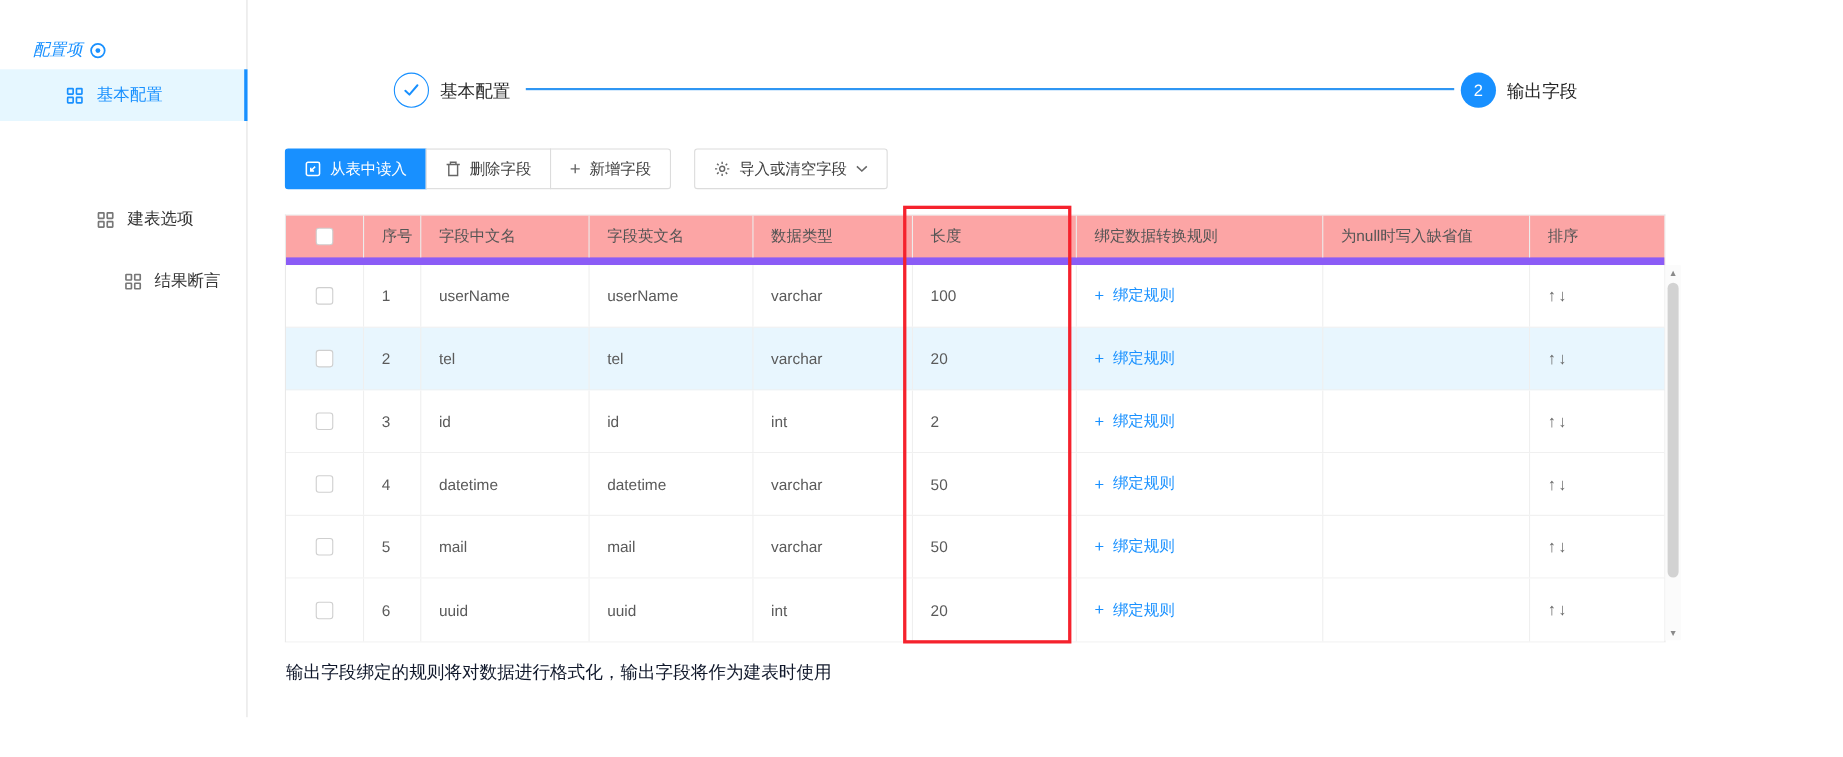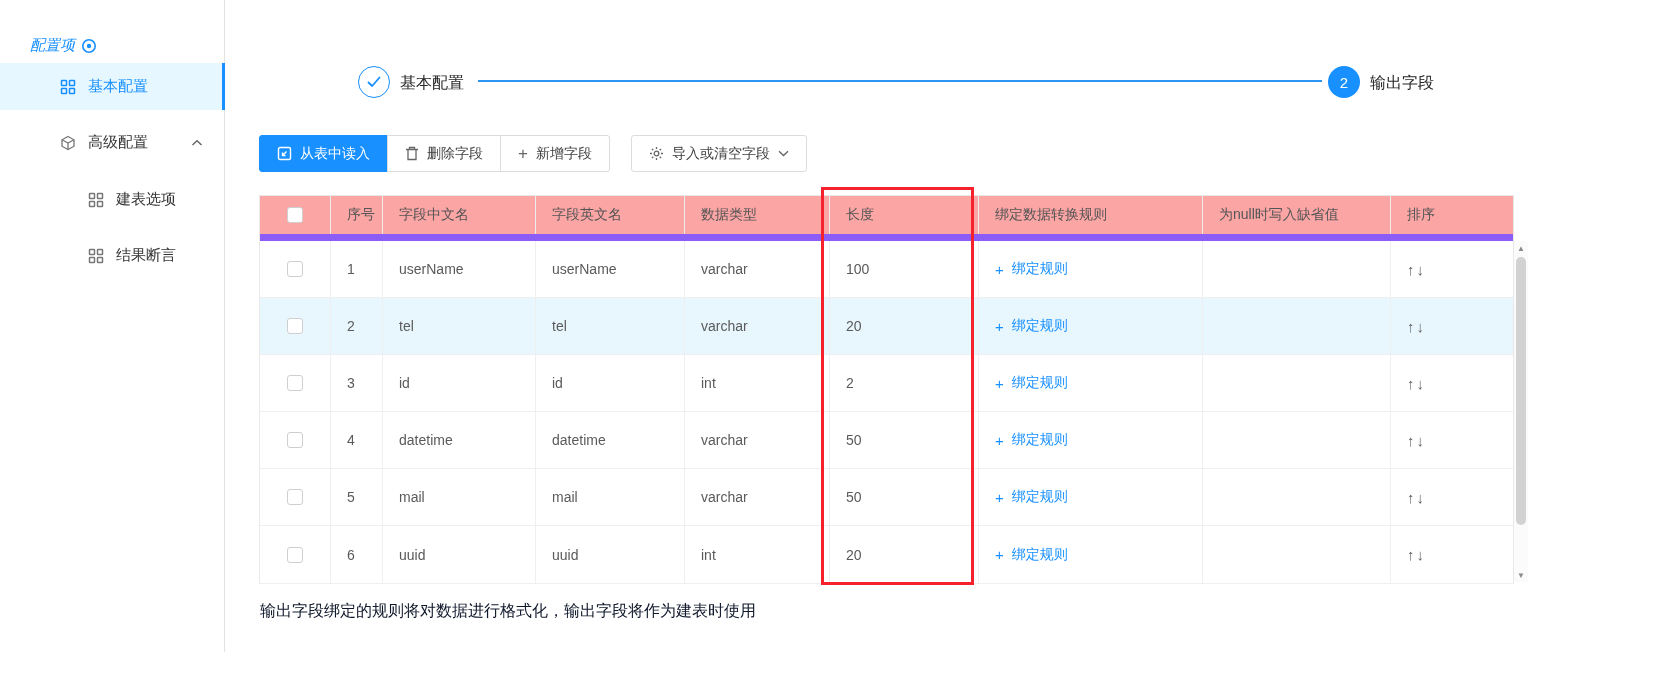--- a/index.html
+++ b/index.html
@@ -99,48 +99,34 @@
       <svg width="16" height="16" viewBox="0 0 16 16" fill="none" stroke="#1890ff" stroke-width="1.5">
           <rect x="1.5" y="1.5" width="5" height="5" rx="0.5"></rect>
           <rect x="9.5" y="1.5" width="5" height="5" rx="0.5"></rect>
           <rect x="1.5" y="9.5" width="5" height="5" rx="0.5"></rect>
           <rect x="9.5" y="9.5" width="5" height="5" rx="0.5"></rect>
         </svg>
     </span>
     <span>基本配置</span>
   </div>
 
-  <div class="sb-item" style="top:119px;">
-    <span class="ic">
-      <svg width="16" height="16" viewBox="0 0 16 16" fill="none" stroke="#777" stroke-width="1.3">
-          <path d="M8 1.5 L14 4.8 L14 11.2 L8 14.5 L2 11.2 L2 4.8 Z"></path>
-          <path d="M2 4.8 L8 8 L14 4.8 M8 8 L8 14.5"></path>
-        </svg>
-    </span>
-    <span>高级配置</span>
-    <span class="sb-chevron">
-      <svg width="12" height="8" viewBox="0 0 12 8" fill="none" stroke="#666" stroke-width="1.5">
-          <path d="M1.5 6 L6 1.8 L10.5 6"></path>
-        </svg>
-    </span>
-  </div>
 
   <div class="sb-item child" style="top:176px;">
     <span class="ic">
       <svg width="16" height="16" viewBox="0 0 16 16" fill="none" stroke="#777" stroke-width="1.5">
           <rect x="1.5" y="1.5" width="5" height="5" rx="0.5"></rect>
           <rect x="9.5" y="1.5" width="5" height="5" rx="0.5"></rect>
           <rect x="1.5" y="9.5" width="5" height="5" rx="0.5"></rect>
           <rect x="9.5" y="9.5" width="5" height="5" rx="0.5"></rect>
         </svg>
     </span>
     <span>建表选项</span>
   </div>
 
-  <div class="sb-item child" style="top:232px;">
+  <div class="sb-item child" style="top:232px;justify-content:center;">
     <span class="ic">
       <svg width="16" height="16" viewBox="0 0 16 16" fill="none" stroke="#777" stroke-width="1.5">
           <rect x="1.5" y="1.5" width="5" height="5" rx="0.5"></rect>
           <rect x="9.5" y="1.5" width="5" height="5" rx="0.5"></rect>
           <rect x="1.5" y="9.5" width="5" height="5" rx="0.5"></rect>
           <rect x="9.5" y="9.5" width="5" height="5" rx="0.5"></rect>
         </svg>
     </span>
     <span>结果断言</span>
   </div>

